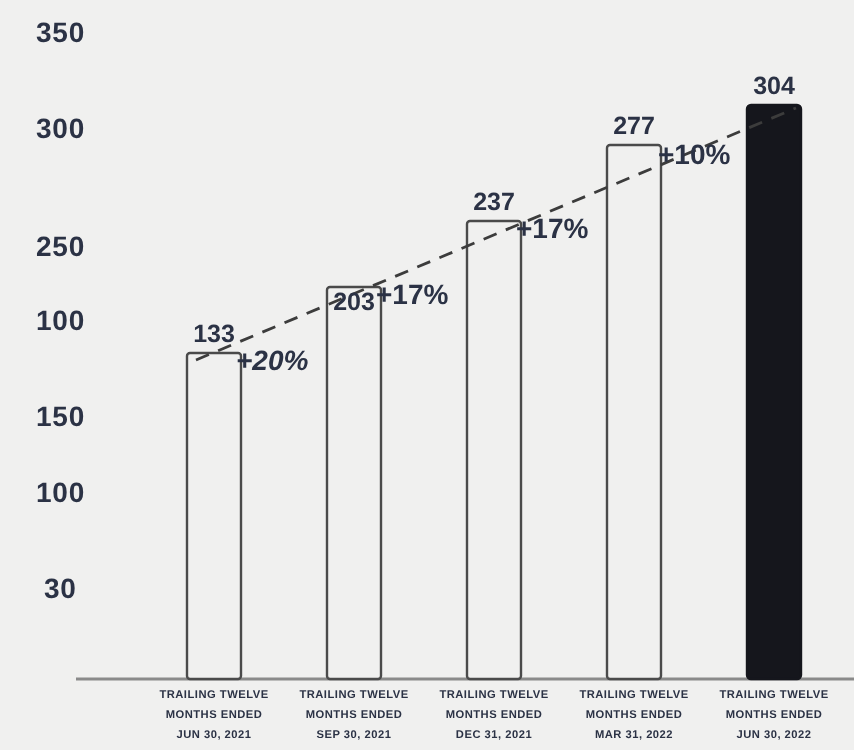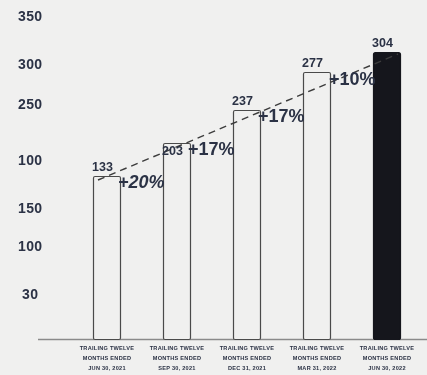--- a/index.html
+++ b/index.html
@@ -34,24 +34,25 @@
     letter-spacing: 0.4px;
     text-align: left;
     white-space: nowrap;
   }
   .bar-value-label {
     position: absolute;
     font-size: 12.5px;
     font-weight: bold;
     color: #2b3245;
     white-space: nowrap;
+    text-align: center;
   }
   .growth-label {
     position: absolute;
-    font-size: 18px;
+    font-size: 14px;
     font-weight: bold;
     color: #2b3245;
     white-space: nowrap;
   }
   .total-growth-label {
     position: absolute;
     font-size: 22px;
     font-weight: bold;
     color: #2b3245;
     white-space: nowrap;
@@ -71,21 +72,21 @@
     display: block;
   }
 </style>
 </head>
 <body>
 
 <div id="chart-root">
 
   <div class="y-tick-label" style="left:18px; top:8px;">350</div>
   <div class="y-tick-label" style="left:18px; top:56px;">300</div>
-  <div class="y-tick-label" style="left:18px; top:96px;">250</div>
+  <div class="y-tick-label" style="left:18px; top:115px;">250</div>
   <div class="y-tick-label" style="left:18px; top:152px;">100</div>
   <div class="y-tick-label" style="left:18px; top:200px;">150</div>
   <div class="y-tick-label" style="left:18px; top:238px;">100</div>
   <div class="y-tick-label" style="left:22px; top:286px;">30</div>
 
   <svg class="svg-layer" viewBox="0 0 427 375">
 
     <line x1="38" y1="339.5" x2="427" y2="339.5" stroke="#8a8a8a" stroke-width="1.6"></line>
 
     <rect x="93.5" y="176.5" width="27" height="163" rx="1.5" fill="#f0f0ef" stroke="#4a4a4a" stroke-width="1.2"></rect>

